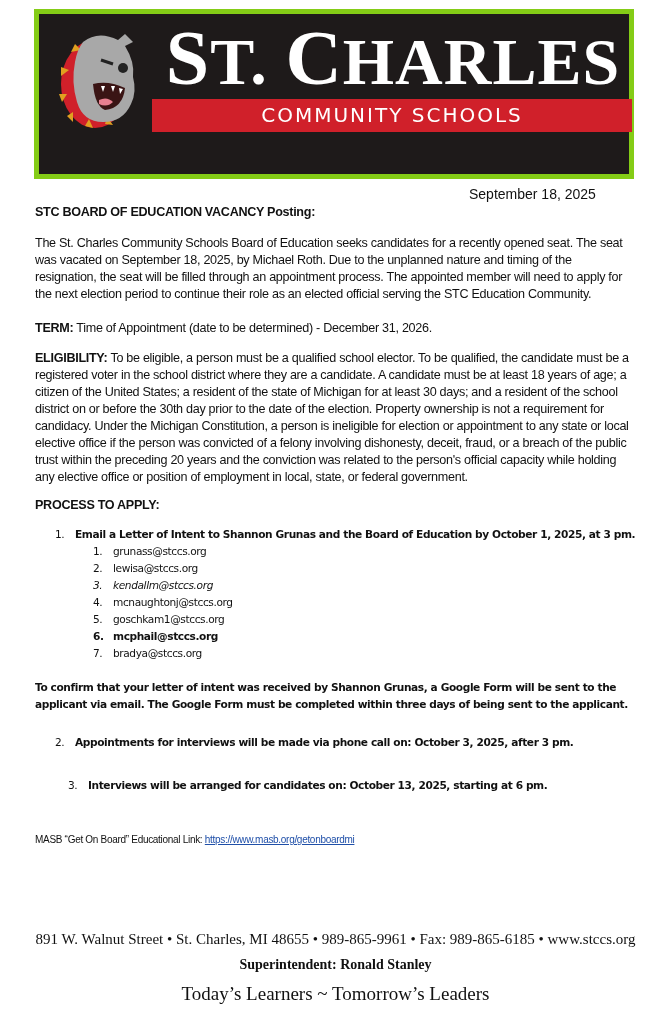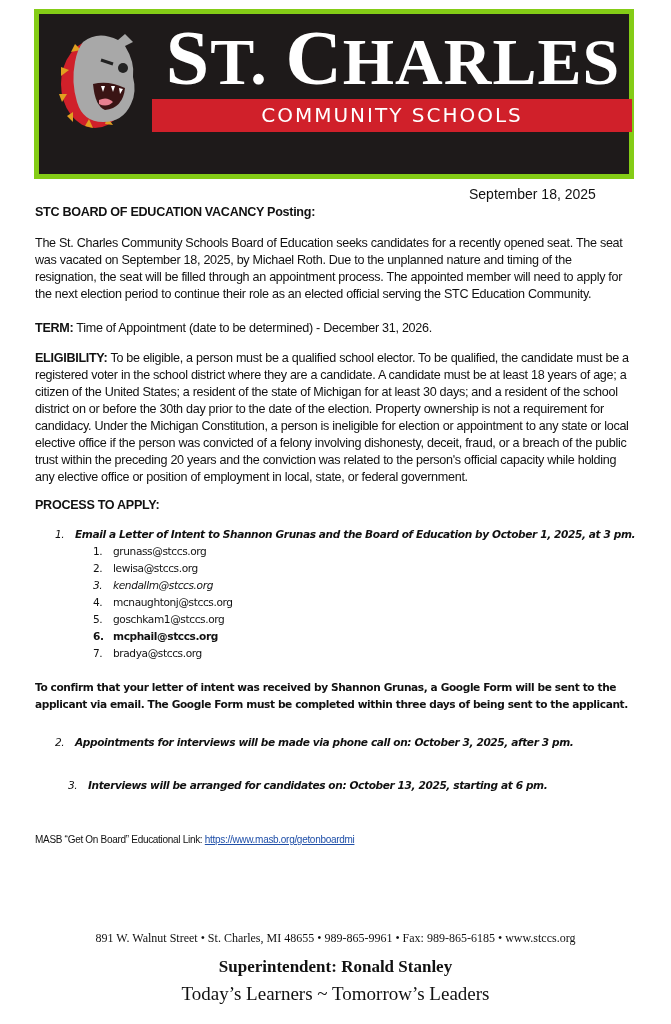--- a/index.html
+++ b/index.html
@@ -6,21 +6,21 @@
   body { width:671px; height:1024px; position:relative; overflow:hidden; color:#111; font-family:"Liberation Sans", sans-serif; }
   .banner { position:absolute; left:34px; top:9px; width:600px; height:170px; background:#1e1a1a; border:5px solid #84cc16; box-sizing:border-box; }
   .logo { position:absolute; left:14px; top:8px; width:90px; height:112px; }
   .title { position:absolute; left:114px; top:4px; width:480px; text-align:center; color:#fff; font-family:"Liberation Serif", serif; font-weight:bold; font-size:66px; letter-spacing:1px; line-height:80px; white-space:nowrap; }
   .title .big { font-size:78px; }
   .subbar { position:absolute; left:113px; top:85px; width:480px; height:33px; background:#d0202a; color:#ffffff; text-align:center; font-family:"DejaVu Sans", sans-serif; font-size:20px; letter-spacing:2px; line-height:33px; }
   .date { position:absolute; left:469px; top:160px; font-size:14px;margin-top:26px; }
   .p { position:absolute; left:35px; width:600px; font-size:12.6px; line-height:17px; font-family:"Liberation Sans", sans-serif; letter-spacing:-0.3px; }
   .b { font-weight:bold; }
   .cal { font-family:"DejaVu Sans", sans-serif; font-size:10.6px; letter-spacing:-0.4px; }
-  .li { position:absolute; white-space:nowrap;font-style:italic; }
+  .li { position:absolute; white-space:nowrap; }
   .num { display:inline-block; width:20px; }
   .email { position:absolute; left:93px; font-family:"DejaVu Sans", sans-serif; font-size:10.6px; letter-spacing:-0.4px; line-height:17px; white-space:nowrap; }
   .email .num { width:20px; }
   a.link { color:#1f4fa8; text-decoration:underline; }
   .footer { position:absolute; left:0; width:671px; text-align:center; font-family:"Liberation Serif", serif; }
 </style>
 </head>
 <body>
 
 <div class="banner">
@@ -71,15 +71,15 @@
 <div class="email" style="top:645px;"><span class="num">7.</span><span>bradya@stccs.org</span></div>
 
 <div class="p cal b" style="top:679px; line-height:17px;">To confirm that your letter of intent was received by Shannon Grunas, a Google Form will be sent to the applicant via email. The Google Form must be completed within three days of being sent to the applicant.</div>
 
 <div class="li cal b" style="left:55px; top:736px;"><span class="num" style="font-weight:normal">2.</span><span>Appointments for interviews will be made via phone call on: October 3, 2025, after 3 pm.</span></div>
 
 <div class="li cal b" style="left:68px; top:779px;"><span class="num" style="font-weight:normal">3.</span><span>Interviews will be arranged for candidates on: October 13, 2025, starting at 6 pm.</span></div>
 
 <div class="p" style="top:831px; font-size:10px;"><span>MASB “Get On Board” Educational Link: </span><a class="link">https://www.masb.org/getonboardmi</a></div>
 
-<div class="footer" style="top:931px; font-size:12px;">891 W. Walnut Street • St. Charles, MI 48655 • 989-865-9961 • Fax: 989-865-6185 • www.stccs.org</div>
-<div class="footer" style="top:957px; font-size:17px; font-weight:bold;">Superintendent: Ronald Stanley</div>
+<div class="footer" style="top:931px; font-size:15px;">891 W. Walnut Street • St. Charles, MI 48655 • 989-865-9961 • Fax: 989-865-6185 • www.stccs.org</div>
+<div class="footer" style="top:957px; font-size:14px; font-weight:bold;">Superintendent: Ronald Stanley</div>
 <div class="footer" style="top:983px; font-size:19px;">Today’s Learners ~ Tomorrow’s Leaders</div>
 
 </body></html>

